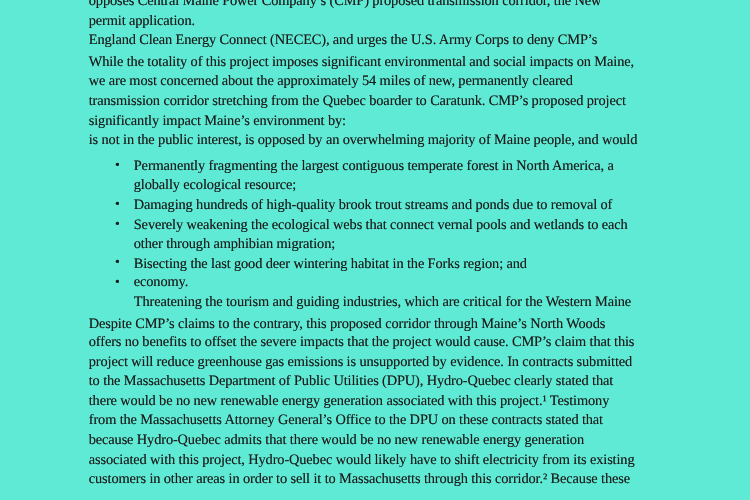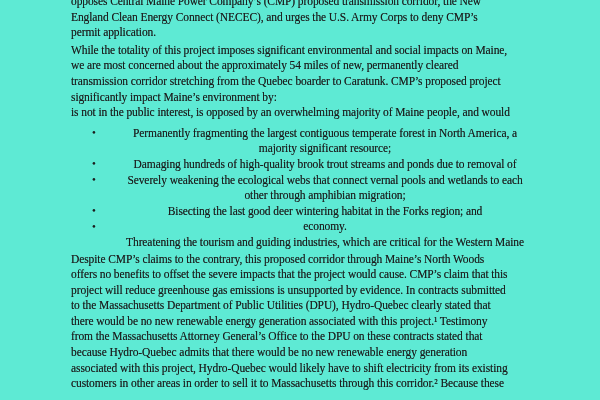--- a/index.html
+++ b/index.html
@@ -31,51 +31,50 @@
   #para-concerns { margin-bottom: 5px; }
   #bullet-list   { margin: 0 0 1px 0; }
   .line {
     white-space: pre;
     height: 15.6px;
     overflow: visible;
   }
   .bullet-item {
     position: relative;
     padding-left: 36px;
-    text-align: center;
   }
   .bullet-item::before {
     content: attr(data-bullet);
     position: absolute;
     left: 21px;
     top: -0.5px;
     font-size: 11px;
   }
 </style>
 </head>
 <body>
 
 <div class="page">
   <div class="content">
     <div class="para" id="para-intro">
         <div class="line">opposes Central Maine Power Company’s (CMP) proposed transmission corridor, the New</div>
+        <div class="line">permit application.</div>
         <div class="line">England Clean Energy Connect (NECEC), and urges the U.S. Army Corps to deny CMP’s</div>
-        <div class="line">permit application.</div>
       </div>
     <div class="para" id="para-concerns">
         <div class="line">While the totality of this project imposes significant environmental and social impacts on Maine,</div>
         <div class="line">we are most concerned about the approximately 54 miles of new, permanently cleared</div>
         <div class="line">transmission corridor stretching from the Quebec boarder to Caratunk. CMP’s proposed project</div>
         <div class="line">significantly impact Maine’s environment by:</div>
         <div class="line">is not in the public interest, is opposed by an overwhelming majority of Maine people, and would</div>
       </div>
     <div id="bullet-list">
         <div class="bullet-item" data-bullet="•">
           <div class="line">Permanently fragmenting the largest contiguous temperate forest in North America, a</div>
-          <div class="line">majority significant resource;</div>
+          <div class="line">globally ecological resource;</div>
         </div>
         <div class="bullet-item" data-bullet="•">
           <div class="line">Damaging hundreds of high-quality brook trout streams and ponds due to removal of</div>
         </div>
         <div class="bullet-item" data-bullet="•">
           <div class="line">Severely weakening the ecological webs that connect vernal pools and wetlands to each</div>
           <div class="line">other through amphibian migration;</div>
         </div>
         <div class="bullet-item" data-bullet="•">
           <div class="line">Bisecting the last good deer wintering habitat in the Forks region; and</div>

